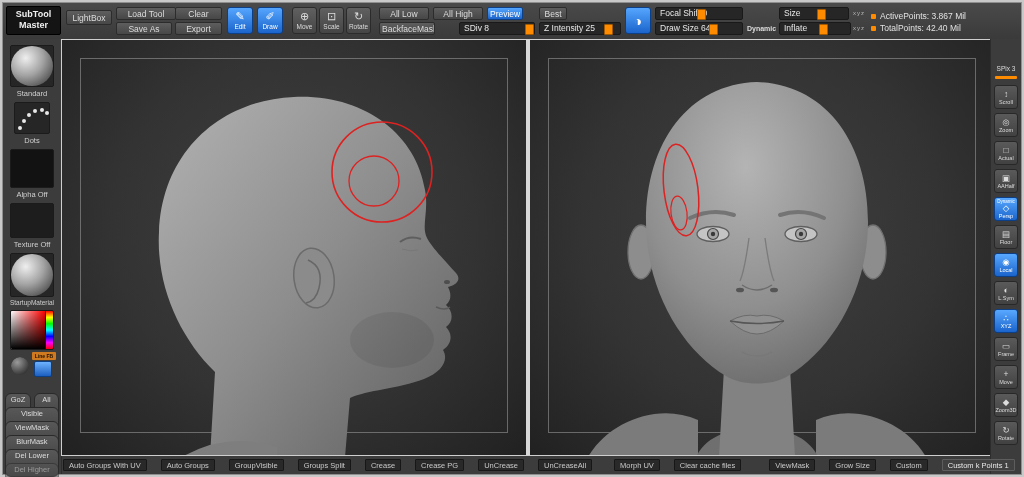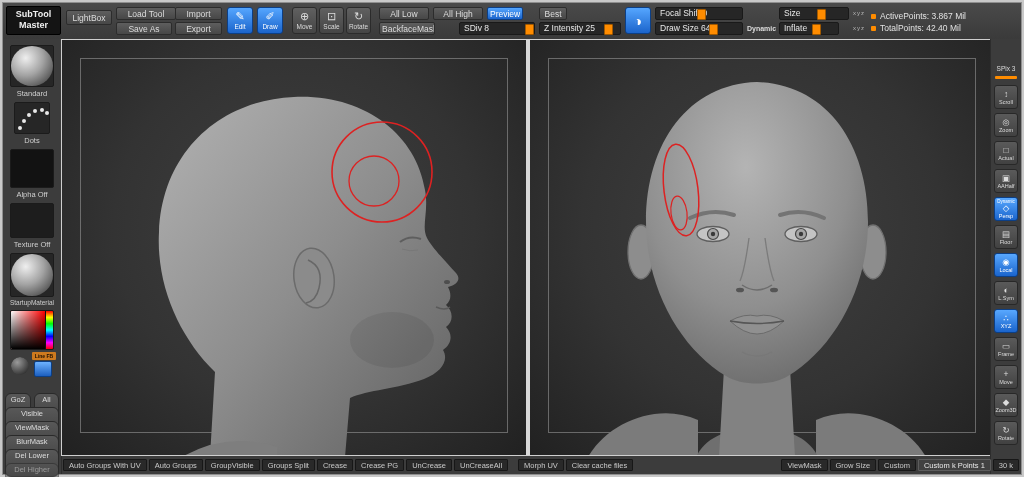--- a/index.html
+++ b/index.html
@@ -78,42 +78,42 @@
     background:linear-gradient(#5a5a5a,#414141);border:1px solid #282828;border-radius:3px;
     color:#ddd;display:flex;flex-direction:column;align-items:center;justify-content:center;
     box-sizing:border-box;overflow:hidden;}
   .rbtn .g{font-size:8.5px;line-height:9px;}
   .rbtn .l{font-size:5.5px;line-height:6px;white-space:nowrap;}
   .rbtn .sub{font-size:4.5px;line-height:5px;}
   .rbtn.active{background:linear-gradient(#58a8ff,#1a64cc);border-color:#0c3f86;color:#fff;}
 
   
   .bottombar{position:absolute;left:58px;right:2px;top:454px;height:15px;
-    display:flex;align-items:center;gap:2px;padding-left:2px;box-sizing:border-box;}
+    display:flex;align-items:center;gap:14px;padding-left:2px;box-sizing:border-box;}
   .bbtn{flex:none;height:12px;line-height:11px;font-size:7.5px;background:#292929;
     border:1px solid #171717;border-radius:1px;color:#c9c9c9;padding:0 5px;
     white-space:nowrap;box-sizing:border-box;}
   .bbtn.inputlike{background:#414141;border-color:#5d5d5d;color:#e8e8e8;}
   .bspacer{flex:1;}
   .gap8{margin-left:8px;}
 </style>
 </head>
 <body>
 
 <div class="app">
 
   <div class="topbar">
     <div class="stm">
       <div>SubTool</div>
       <div>Master</div>
     </div>
     <div class="btn" style="left:63px;top:7px;width:46px;height:15px;line-height:14px;">LightBox</div>
     <div class="btn" style="left:113px;top:4px;width:60px;">Load Tool</div>
     <div class="btn" style="left:113px;top:19px;width:56px;">Save As</div>
-    <div class="btn" style="left:172px;top:4px;width:47px;">Import</div>
+    <div class="btn" style="left:172px;top:4px;width:47px;">Clear</div>
     <div class="btn" style="left:172px;top:19px;width:47px;">Export</div>
 
     <div class="tool blue" style="left:224px;top:4px;">
       <span class="g">✎</span>
       <span>Edit</span>
     </div>
     <div class="tool blue" style="left:254px;top:4px;">
       <span class="g">✐</span>
       <span>Draw</span>
     </div>
@@ -158,21 +158,21 @@
     <div class="slider" style="left:652px;top:19px;width:88px;">
       <span>Draw Size 64</span>
       <span class="handle" style="left:62%;"></span>
     </div>
     <div class="dynlabel" style="left:744px;top:22px;">Dynamic</div>
 
     <div class="slider" style="left:776px;top:4px;width:70px;">
       <span>Size</span>
       <span class="handle" style="left:55%;"></span>
     </div>
-    <div class="slider" style="left:776px;top:19px;width:60px;">
+    <div class="slider" style="left:776px;top:19px;width:72px;">
       <span>Inflate</span>
       <span class="handle" style="left:55%;"></span>
     </div>
     <div class="tinytext" style="left:850px;top:7px;">xyz</div>
     <div class="tinytext" style="left:850px;top:22px;">xyz</div>
 
     <div class="pts" style="left:868px;top:8px;text-align:center;">
       <span class="dot"></span><span>ActivePoints: 3.867 Mil</span>
     </div>
     <div class="pts" style="left:868px;top:20px;">

